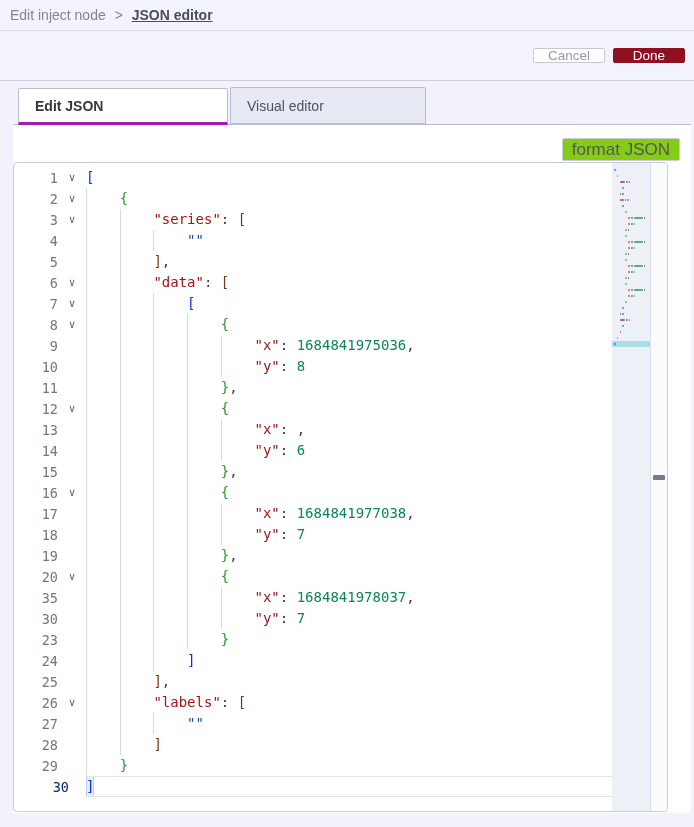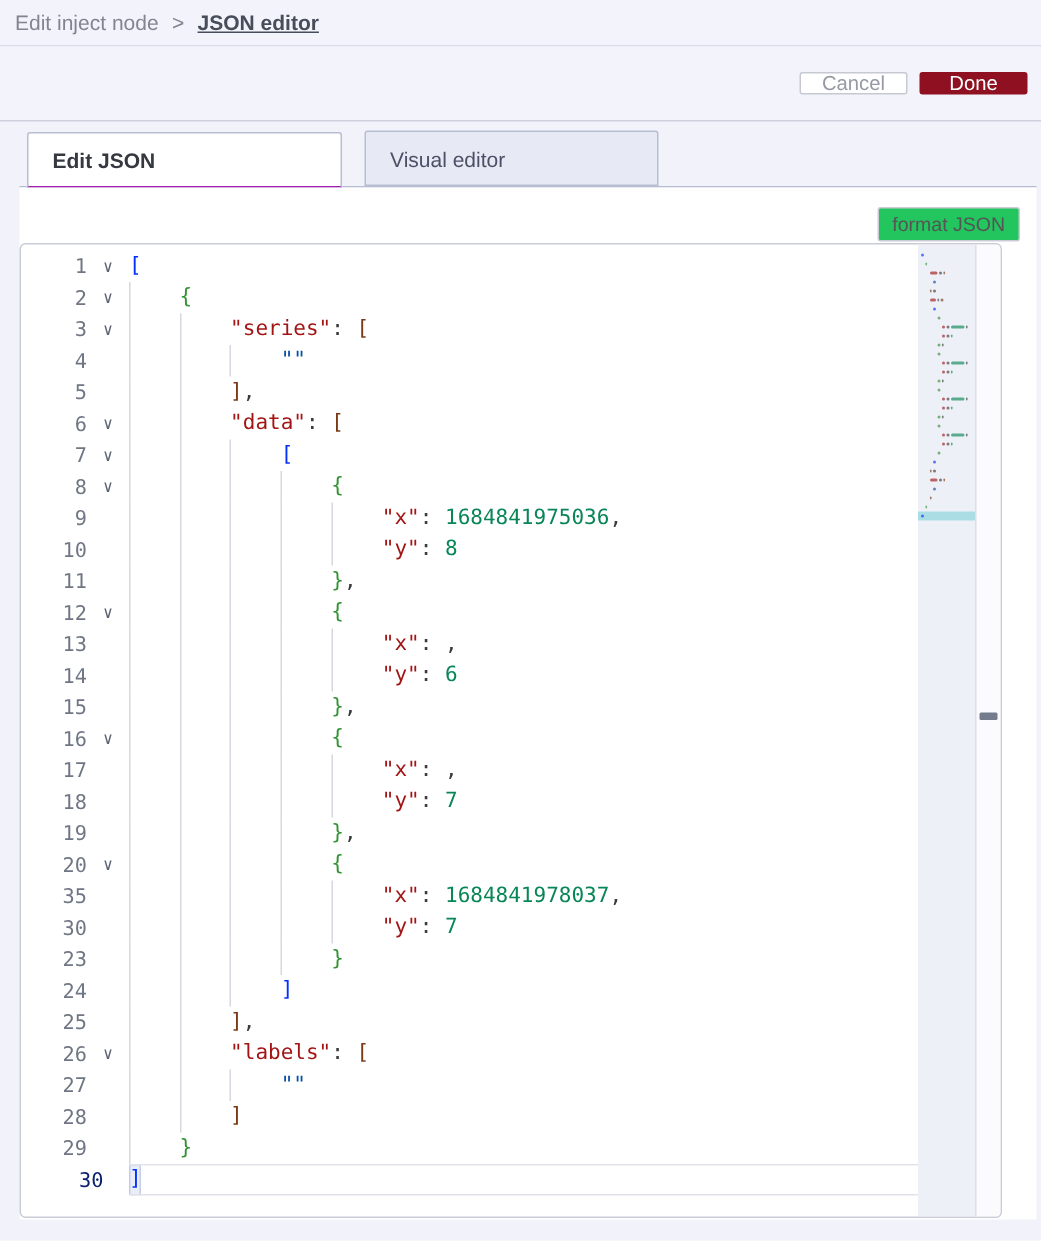--- a/index.html
+++ b/index.html
@@ -32,26 +32,26 @@
   .btn{height:15px;min-width:72px;padding:0 14px;font-size:13.5px;border-radius:2px;
     display:inline-flex;align-items:center;justify-content:center;cursor:pointer;
     font-family:"Liberation Sans", sans-serif;}
   .btn-cancel{background:#fff;border:1px solid #c6c9d2;color:var(--cancel-button-text);}
   .btn-done{background:var(--done-button-bg);border:1px solid var(--done-button-bg);color:#fff;}
   
   .tabstrip{position:absolute;left:13px;top:87px;width:678px;height:38px;border-bottom:1px solid var(--tab-border);
     display:flex;align-items:flex-end;padding-left:5px;}
   .tab{height:37px;display:flex;align-items:center;padding:0 16px;font-size:14px;position:relative;
     border:1px solid var(--tab-border);border-top-left-radius:2px;border-top-right-radius:2px;cursor:pointer;}
-  .tab.active{background:#fff;font-weight:bold;color:#35383f;border-bottom:1px solid #a21caf;margin-bottom:-1px;z-index:2;width:210px;}
-  .tab.inactive{background:var(--tab-inactive-bg);color:#4c5067;width:196px;margin-left:15px;}
+  .tab.active{background:#fff;font-weight:bold;color:#35383f;border-bottom:3px solid #a21caf;margin-bottom:-1px;z-index:2;width:210px;}
+  .tab.inactive{background:var(--tab-inactive-bg);color:#4c5067;width:196px;margin-left:2px;}
   
   .pane{position:absolute;left:13px;top:125px;width:678px;height:688px;background:var(--panel-bg);}
-  .format-btn{position:absolute;right:11px;top:13px;height:23px;padding:0 9px;background:#22c55e;
-    border:1px solid var(--border-mid);border-radius:2px;font-size:13px;color:#555;
+  .format-btn{position:absolute;right:11px;top:13px;height:23px;padding:0 9px;background:#84cc16;
+    border:1px solid var(--border-mid);border-radius:2px;font-size:17px;color:#555;
     display:inline-flex;align-items:center;cursor:pointer;}
   
   .editor{position:absolute;left:0;top:37px;width:655px;height:650px;background:#fff;
     border:1px solid var(--border-mid);border-radius:4px;overflow:hidden;
     font-family:"DejaVu Sans Mono","Liberation Mono",monospace;font-size:14px;}
   .gutter{position:absolute;left:0;top:0;bottom:0;width:72px;padding-top:4px;}
   .gutter-row{height:21px;display:flex;align-items:center;}
   .gutter-num{width:44px;text-align:right;color:var(--line-number);font-size:13.5px;}
   .gutter-num.active{color:var(--line-number-active);margin-left:28px;}
   .gutter-fold{width:28px;text-align:center;color:#5d6575;font-size:11px;line-height:21px;cursor:pointer;}
@@ -236,21 +236,21 @@
           <div class="code-line"><span class="indent"></span><span class="indent"></span><span class="indent"></span><span class="tok b1">[</span></div>
           <div class="code-line"><span class="indent"></span><span class="indent"></span><span class="indent"></span><span class="indent"></span><span class="tok b2">{</span></div>
           <div class="code-line"><span class="indent"></span><span class="indent"></span><span class="indent"></span><span class="indent"></span><span class="indent"></span><span class="tok key">"x"</span><span class="tok p">: </span><span class="tok num">1684841975036</span><span class="tok p">,</span></div>
           <div class="code-line"><span class="indent"></span><span class="indent"></span><span class="indent"></span><span class="indent"></span><span class="indent"></span><span class="tok key">"y"</span><span class="tok p">: </span><span class="tok num">8</span></div>
           <div class="code-line"><span class="indent"></span><span class="indent"></span><span class="indent"></span><span class="indent"></span><span class="tok b2">}</span><span class="tok p">,</span></div>
           <div class="code-line"><span class="indent"></span><span class="indent"></span><span class="indent"></span><span class="indent"></span><span class="tok b2">{</span></div>
           <div class="code-line"><span class="indent"></span><span class="indent"></span><span class="indent"></span><span class="indent"></span><span class="indent"></span><span class="tok key">"x"</span><span class="tok p">: </span><span class="tok p">,</span></div>
           <div class="code-line"><span class="indent"></span><span class="indent"></span><span class="indent"></span><span class="indent"></span><span class="indent"></span><span class="tok key">"y"</span><span class="tok p">: </span><span class="tok num">6</span></div>
           <div class="code-line"><span class="indent"></span><span class="indent"></span><span class="indent"></span><span class="indent"></span><span class="tok b2">}</span><span class="tok p">,</span></div>
           <div class="code-line"><span class="indent"></span><span class="indent"></span><span class="indent"></span><span class="indent"></span><span class="tok b2">{</span></div>
-          <div class="code-line"><span class="indent"></span><span class="indent"></span><span class="indent"></span><span class="indent"></span><span class="indent"></span><span class="tok key">"x"</span><span class="tok p">: </span><span class="tok p">,</span></div>
+          <div class="code-line"><span class="indent"></span><span class="indent"></span><span class="indent"></span><span class="indent"></span><span class="indent"></span><span class="tok key">"x"</span><span class="tok p">: </span><span class="tok num">1684841977038</span><span class="tok p">,</span></div>
           <div class="code-line"><span class="indent"></span><span class="indent"></span><span class="indent"></span><span class="indent"></span><span class="indent"></span><span class="tok key">"y"</span><span class="tok p">: </span><span class="tok num">7</span></div>
           <div class="code-line"><span class="indent"></span><span class="indent"></span><span class="indent"></span><span class="indent"></span><span class="tok b2">}</span><span class="tok p">,</span></div>
           <div class="code-line"><span class="indent"></span><span class="indent"></span><span class="indent"></span><span class="indent"></span><span class="tok b2">{</span></div>
           <div class="code-line"><span class="indent"></span><span class="indent"></span><span class="indent"></span><span class="indent"></span><span class="indent"></span><span class="tok key">"x"</span><span class="tok p">: </span><span class="tok num">1684841978037</span><span class="tok p">,</span></div>
           <div class="code-line"><span class="indent"></span><span class="indent"></span><span class="indent"></span><span class="indent"></span><span class="indent"></span><span class="tok key">"y"</span><span class="tok p">: </span><span class="tok num">7</span></div>
           <div class="code-line"><span class="indent"></span><span class="indent"></span><span class="indent"></span><span class="indent"></span><span class="tok b2">}</span></div>
           <div class="code-line"><span class="indent"></span><span class="indent"></span><span class="indent"></span><span class="tok b1">]</span></div>
           <div class="code-line"><span class="indent"></span><span class="indent"></span><span class="tok b3">]</span><span class="tok p">,</span></div>
           <div class="code-line"><span class="indent"></span><span class="indent"></span><span class="tok key">"labels"</span><span class="tok p">: </span><span class="tok b3">[</span></div>
           <div class="code-line"><span class="indent"></span><span class="indent"></span><span class="indent"></span><span class="tok str">""</span></div>

